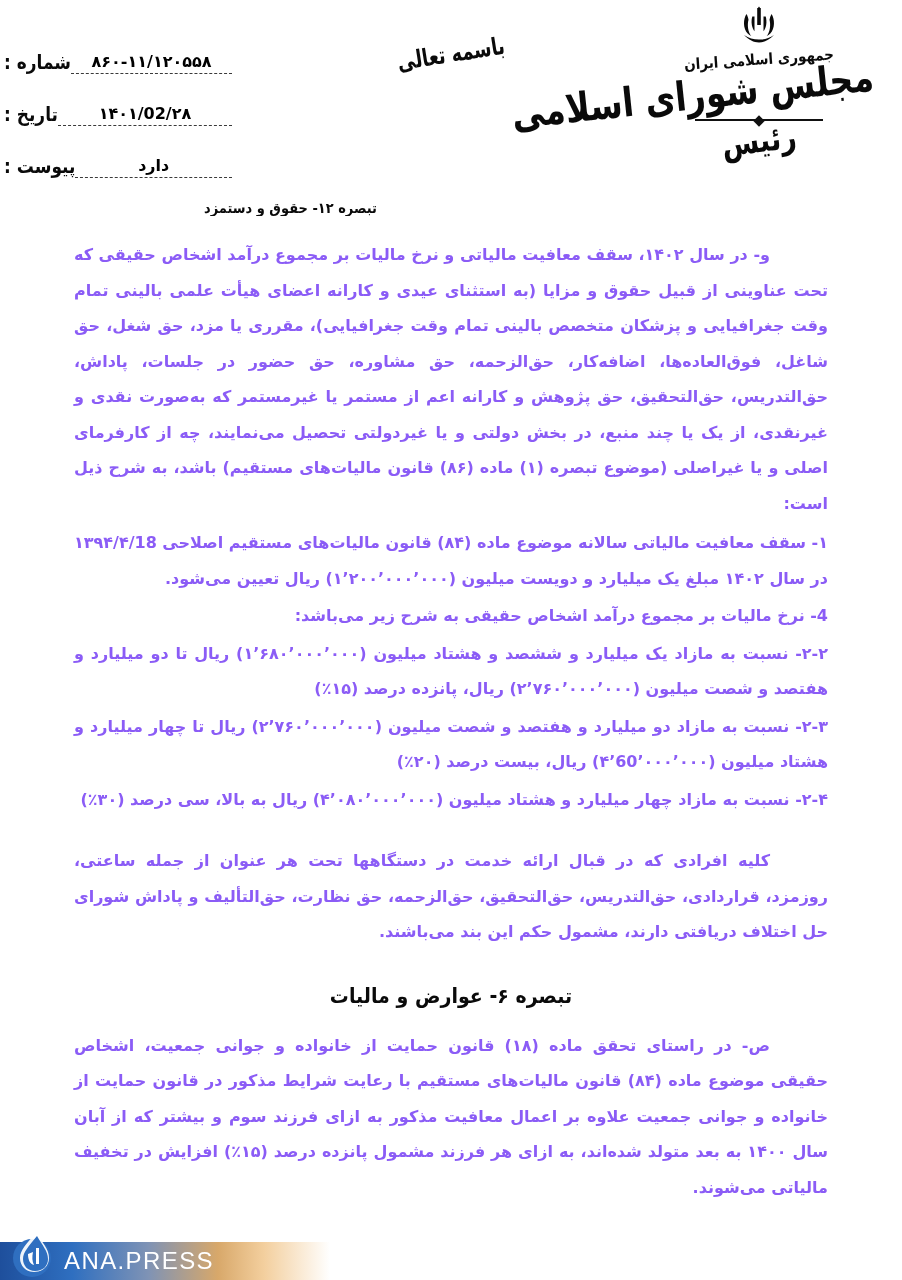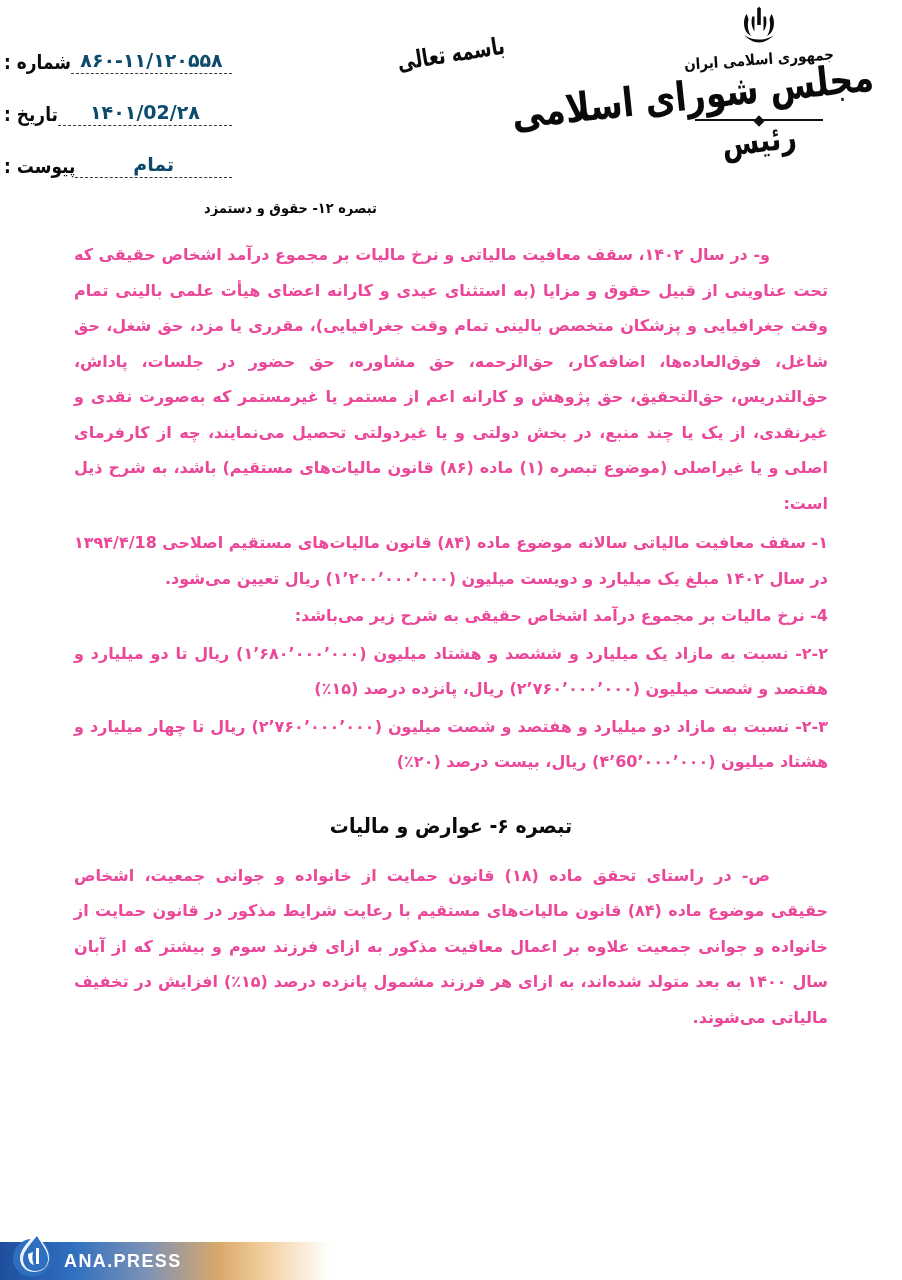--- a/index.html
+++ b/index.html
@@ -118,25 +118,25 @@
     white-space: nowrap;
     padding-bottom: 2px;
     padding-left: 4px;
     transform: scaleY(1.15);
     color: #0a0a0a;
   }
   .meta-line {
     flex: 1;
     border-bottom: 1.5px dashed #3a3a3a;
     text-align: center;
-    font-size: 19px;
+    font-size: 16px;
     font-weight: 700;
     letter-spacing: 0.4px;
     padding-bottom: 2px;
-    color: #0c4a6e;
+    color: #000000;
     direction: ltr;
     unicode-bidi: bidi-override;
   }
   .meta-line.rtlval {
     direction: rtl;
     unicode-bidi: normal;
   }
 
   
   .body {
@@ -155,21 +155,21 @@
     padding-left: 130px;
     transform: scaleY(1.12);
   }
 
   p.para {
     margin: 0 0 4px 0;
     font-size: 16px;
     line-height: 2.22;
     text-align: justify;
     text-align-last: right;
-    color: #ec4899;
+    color: #8b5cf6;
     font-weight: 600;
     letter-spacing: 0.1px;
   }
   p.para.indent {
     text-indent: 58px;
   }
   p.para.clause {
     text-indent: 0;
     margin-bottom: 2px;
   }
@@ -207,22 +207,22 @@
   }
   .wm-logo {
     width: 52px;
     height: 52px;
     margin: 0 6px 0 6px;
     flex: 0 0 auto;
     position: relative;
     top: -7px;
   }
   .wm-text {
-    font-size: 18px;
-    font-weight: 700;
+    font-size: 24px;
+    font-weight: 400;
     color: #ffffff;
     letter-spacing: 1.4px;
     font-family: "Liberation Sans", sans-serif;
   }
 </style>
 </head>
 <body>
 
 <div class="page">
 
@@ -258,42 +258,44 @@
         <span class="meta-line rtlval">۸۶۰-۱۱/۱۲۰۵۵۸</span>
       </div>
 
       <div class="meta-row">
         <span class="meta-label">تاریخ :</span>
         <span class="meta-line rtlval">۱۴۰۱/02/۲۸</span>
       </div>
 
       <div class="meta-row">
         <span class="meta-label">پیوست :</span>
-        <span class="meta-line rtlval">تمام</span>
+        <span class="meta-line rtlval">دارد</span>
       </div>
 
     </div>
   </div>
 
   <div class="body">
 
     <div class="note-head">تبصره ۱۲- حقوق و دستمزد</div>
 
     <p class="para indent">و- در سال ۱۴۰۲، سقف معافیت مالیاتی و نرخ مالیات بر مجموع درآمد اشخاص حقیقی که تحت عناوینی از قبیل حقوق و مزایا (به استثنای عیدی و کارانه اعضای هیأت علمی بالینی تمام وقت جغرافیایی و پزشکان متخصص بالینی تمام وقت جغرافیایی)، مقرری یا مزد، حق شغل، حق شاغل، فوق‌العاده‌ها، اضافه‌کار، حق‌الزحمه، حق مشاوره، حق حضور در جلسات، پاداش، حق‌التدریس، حق‌التحقیق، حق پژوهش و کارانه اعم از مستمر یا غیرمستمر که به‌صورت نقدی و غیرنقدی، از یک یا چند منبع، در بخش دولتی و یا غیردولتی تحصیل می‌نمایند، چه از کارفرمای اصلی و یا غیراصلی (موضوع تبصره (۱) ماده (۸۶) قانون مالیات‌های مستقیم) باشد، به شرح ذیل است:</p>
 
     <p class="para clause">۱- سقف معافیت مالیاتی سالانه موضوع ماده (۸۴) قانون مالیات‌های مستقیم اصلاحی ۱۳۹۴/۴/18 در سال ۱۴۰۲ مبلغ یک میلیارد و دویست میلیون (۱٬۲۰۰٬۰۰۰٬۰۰۰) ریال تعیین می‌شود.</p>
 
     <p class="para clause">4- نرخ مالیات بر مجموع درآمد اشخاص حقیقی به شرح زیر می‌باشد:</p>
 
 
     <p class="para clause">۲-۲- نسبت به مازاد یک میلیارد و ششصد و هشتاد میلیون (۱٬۶۸۰٬۰۰۰٬۰۰۰) ریال تا دو میلیارد و هفتصد و شصت میلیون (۲٬۷۶۰٬۰۰۰٬۰۰۰) ریال، پانزده درصد (۱۵٪)</p>
 
     <p class="para clause">۲-۳- نسبت به مازاد دو میلیارد و هفتصد و شصت میلیون (۲٬۷۶۰٬۰۰۰٬۰۰۰) ریال تا چهار میلیارد و هشتاد میلیون (۴٬60٬۰۰۰٬۰۰۰) ریال، بیست درصد (۲۰٪)</p>
 
-
+    <p class="para clause">۲-۴- نسبت به مازاد چهار میلیارد و هشتاد میلیون (۴٬۰۸۰٬۰۰۰٬۰۰۰) ریال به بالا، سی درصد (۳۰٪)</p>
+
+    <p class="para indent gap">کلیه افرادی که در قبال ارائه خدمت در دستگاهها تحت هر عنوان از جمله ساعتی، روزمزد، قراردادی، حق‌التدریس، حق‌التحقیق، حق‌الزحمه، حق نظارت، حق‌التألیف و پاداش شورای حل اختلاف دریافتی دارند، مشمول حکم این بند می‌باشند.</p>
 
     <h2 class="section-title">تبصره ۶- عوارض و مالیات</h2>
 
     <p class="para indent">ص- در راستای تحقق ماده (۱۸) قانون حمایت از خانواده و جوانی جمعیت، اشخاص حقیقی موضوع ماده (۸۴) قانون مالیات‌های مستقیم با رعایت شرایط مذکور در قانون حمایت از خانواده و جوانی جمعیت علاوه بر اعمال معافیت مذکور به ازای فرزند سوم و بیشتر که از آبان سال ۱۴۰۰ به بعد متولد شده‌اند، به ازای هر فرزند مشمول پانزده درصد (۱۵٪) افزایش در تخفیف مالیاتی می‌شوند.</p>
 
   </div>
 
   <div class="watermark">
     <svg class="wm-logo" viewBox="0 0 52 52">
       <circle cx="26" cy="30" r="19" fill="#2f6fc0"></circle>

